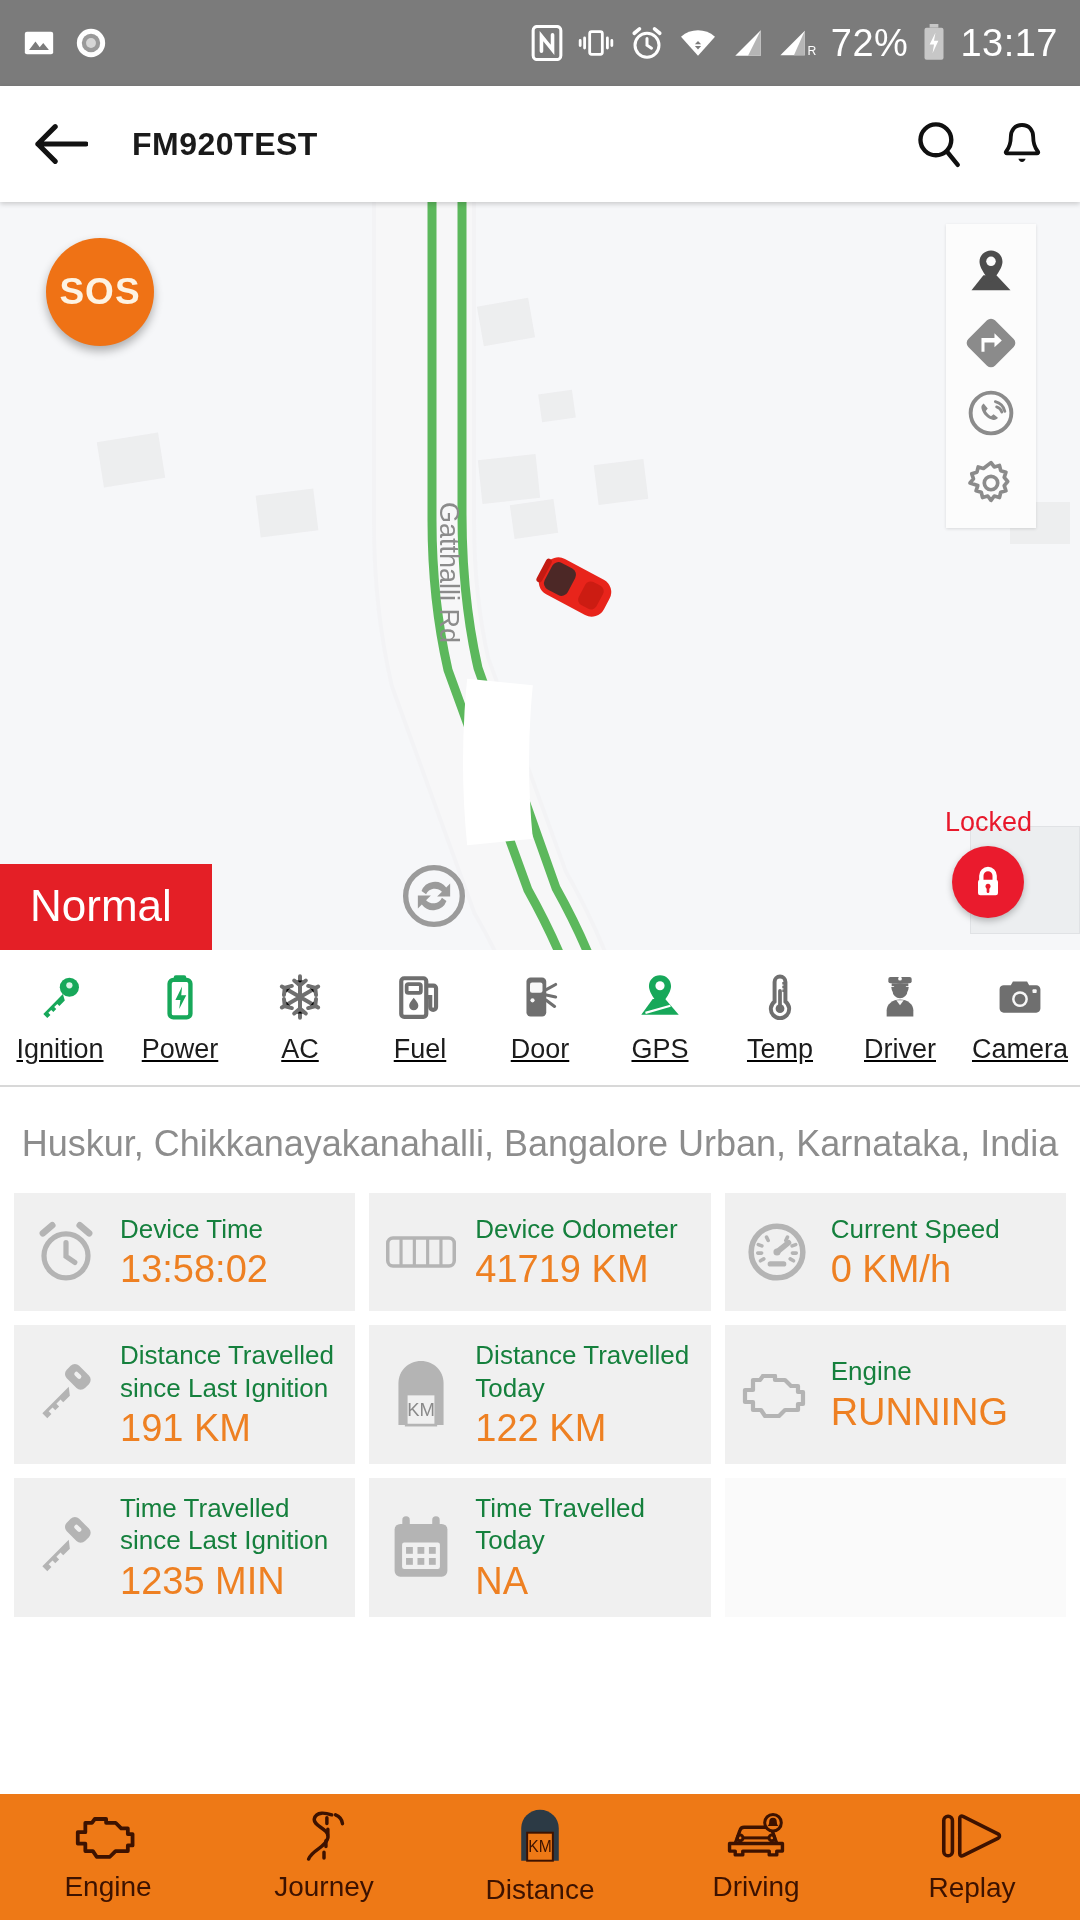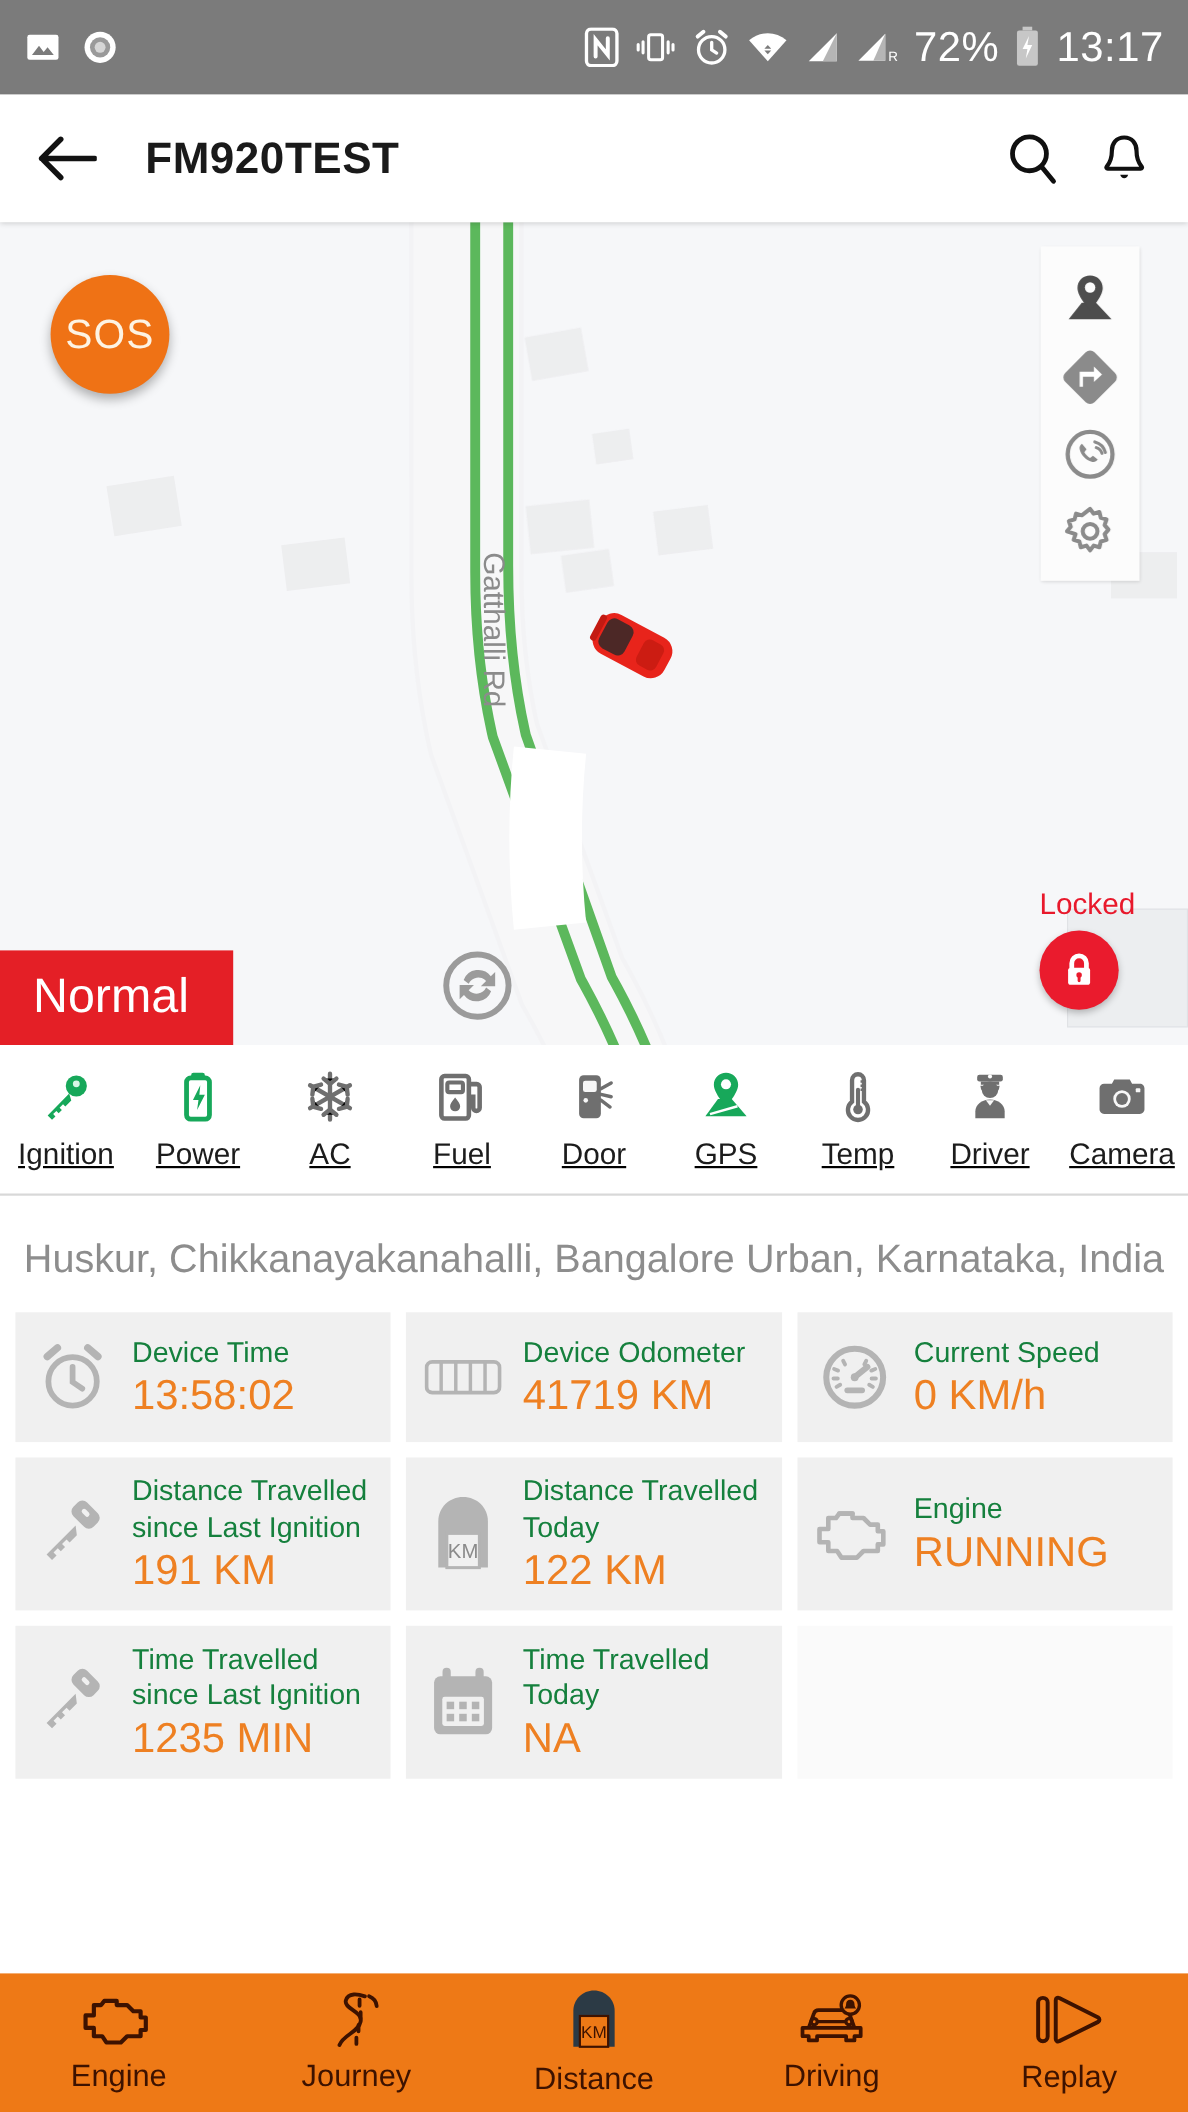--- a/index.html
+++ b/index.html
@@ -22,54 +22,54 @@
   .sb-ico { display: block; }
 
   
   .appbar {
     height: 116px; background: #fff;
     display: flex; align-items: center; padding: 0 34px;
     box-shadow: 0 2px 5px rgba(0,0,0,.18);
     position: relative; z-index: 5;
   }
   .appbar-title {
-    font-size: 40px; font-weight: bold; color: #1a1a1a;
+    font-size: 32px; font-weight: bold; color: #1a1a1a;
     margin-left: 44px; letter-spacing: .5px;
   }
   .appbar-actions { margin-left: auto; display: flex; align-items: center; gap: 34px; }
 
   
   .map {
     position: relative; height: 748px; overflow: hidden;
     background: #f7f8fa;
   }
   .map-svg { position: absolute; inset: 0; width: 100%; height: 100%; }
   .sos {
-    position: absolute; left: 46px; top: 48px;
+    position: absolute; left: 46px; top: 36px;
     width: 108px; height: 108px; border-radius: 50%;
     background: #ef7215; color: #fdf3e3;
     display: flex; align-items: center; justify-content: center;
-    font-size: 37px; font-weight: normal; letter-spacing: 1px;
+    font-size: 37px; font-weight: bold; letter-spacing: 1px;
     box-shadow: 0 5px 10px rgba(0,0,0,.3);
   }
   .map-ctrl {
     position: absolute; right: 44px; top: 22px;
     width: 90px; background: #fcfcfc;
     display: flex; flex-direction: column; align-items: center;
     padding: 14px 0 10px; box-shadow: 0 1px 3px rgba(0,0,0,.12);
   }
   .map-ctrl > div {
     height: 70px; display: flex; align-items: center; justify-content: center;
   }
   .refresh-btn {
     position: absolute; left: 495px; top: 1008px;
   }
   .lock-wrap {
     position: absolute; right: 48px; bottom: 32px;
-    display: flex; flex-direction: column; 
+    display: flex; flex-direction: column; align-items: center;
   }
   .lock-label { color: #e8192c; font-size: 27px; margin-bottom: 8px; }
   .lock-btn {
     width: 72px; height: 72px; border-radius: 50%;
     background: #ea1b2d; display: flex;
     align-items: center; justify-content: center;
     box-shadow: 0 3px 7px rgba(0,0,0,.25);
   }
   .lock-panel {
     position: absolute; right: 0; bottom: 16px;

